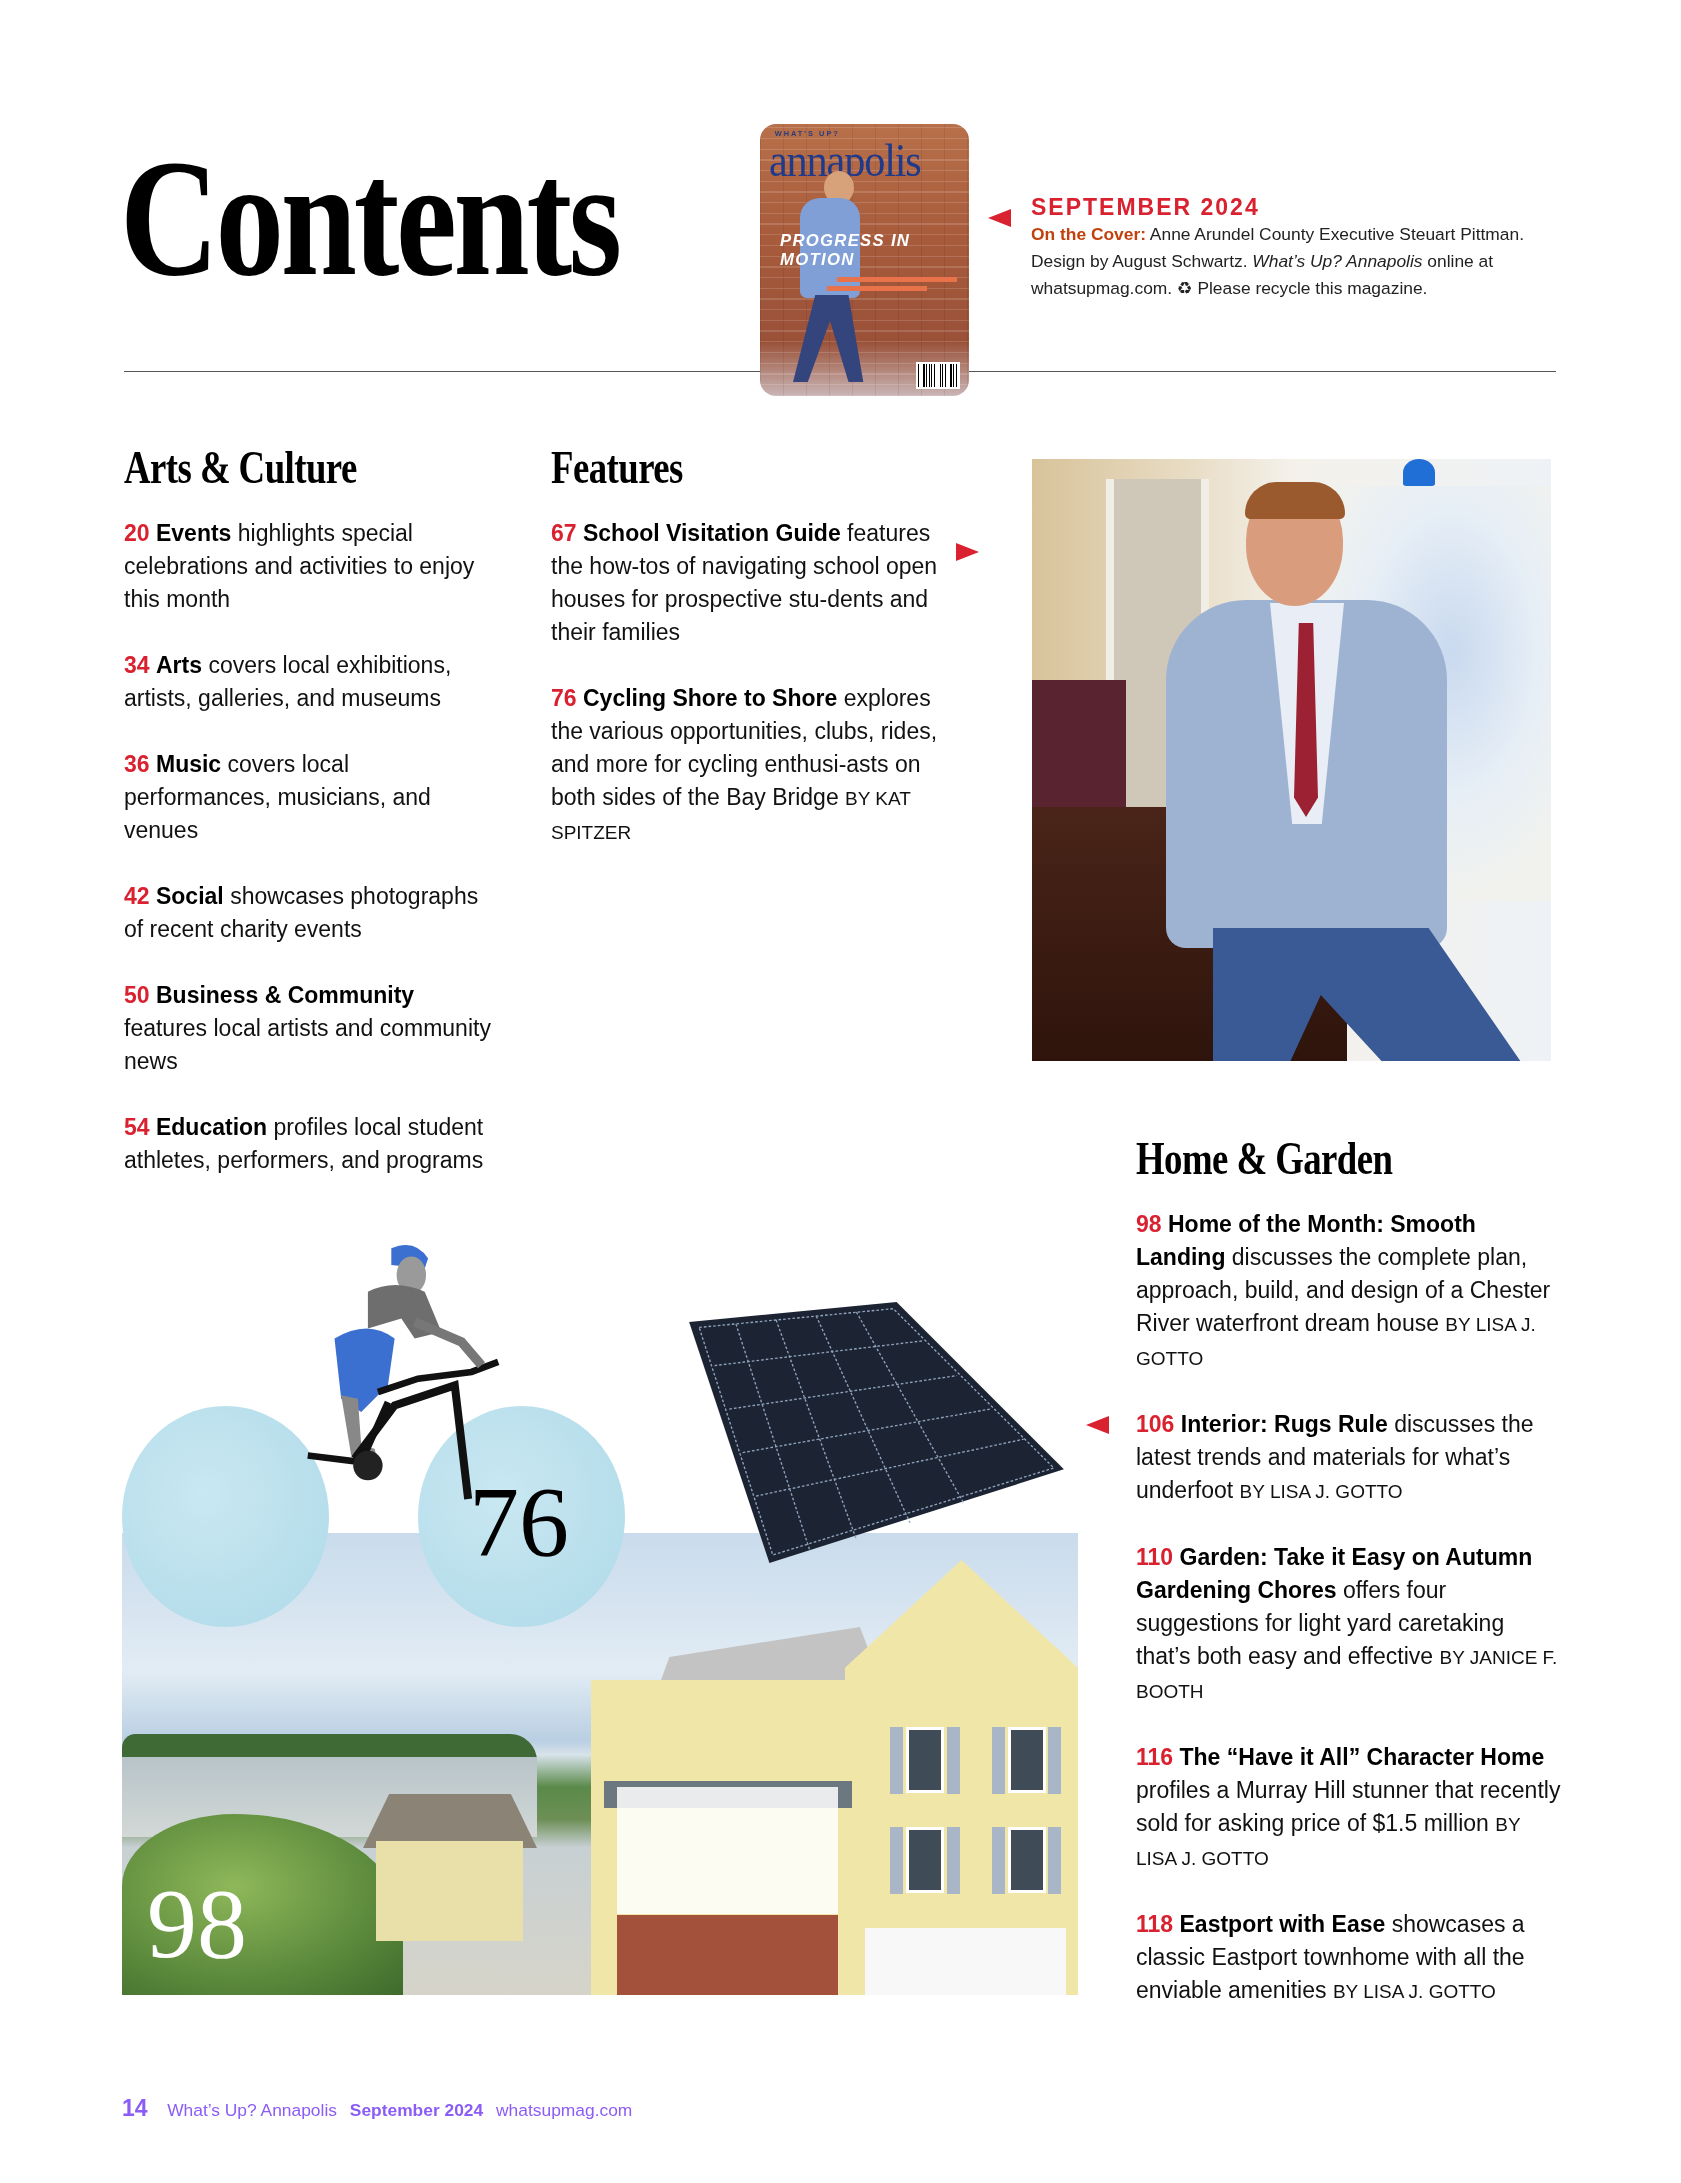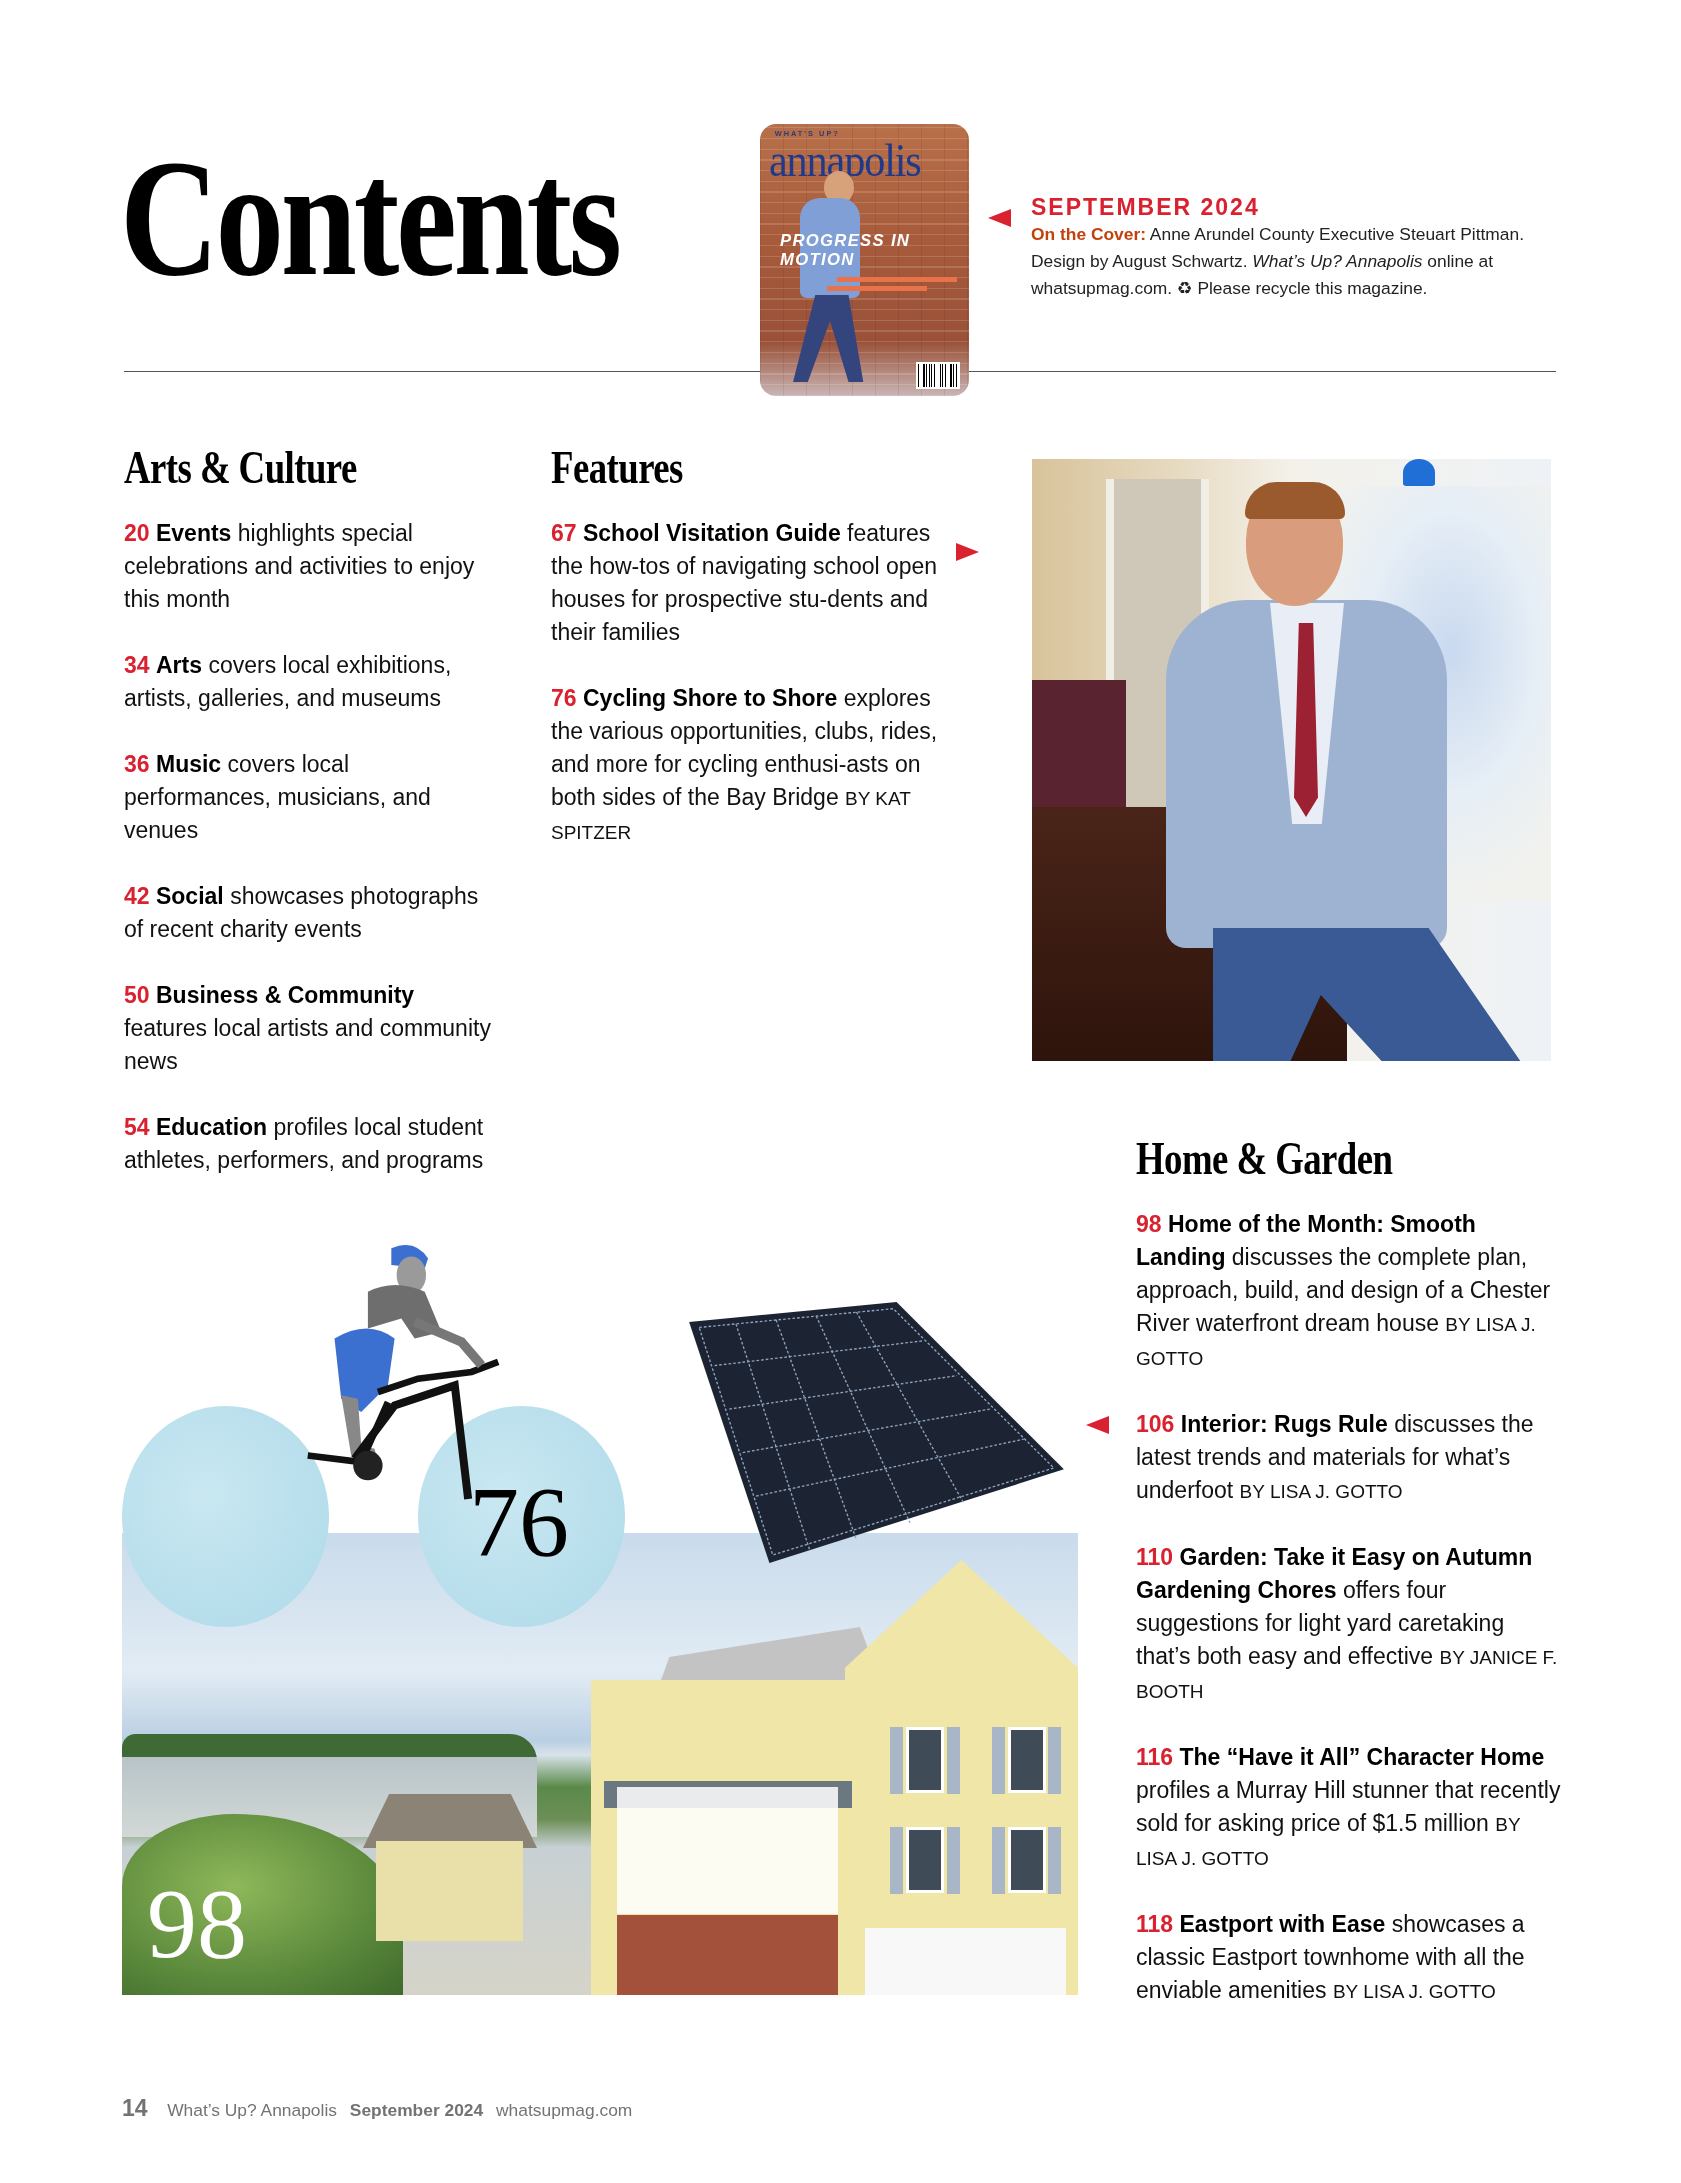--- a/index.html
+++ b/index.html
@@ -83,21 +83,21 @@
   .collage .porch-roof { position:absolute; left: 482px; top: 248px; width: 248px; height: 27px; background:#6b7880; }
   .collage .brick { position:absolute; left: 495px; top: 382px; width: 221px; height: 80px; background:#a4513b; }
   .collage .win { position:absolute; width: 32px; height: 60px; background:#3f4c58; border: 3.3px solid #fff; }
   .collage .shutter { position:absolute; width: 13.4px; height: 67px; background:#a9b6c8; }
   .collage .gdoor { position:absolute; left: 743px; top: 395px; width: 201px; height: 67px; background:#f8f8f8; }
 
   .rug { left: 689px; top: 1302px; width: 375px; height: 261px; }
   .circle { width: 201px; height: 201px; border-radius: 50%; background: radial-gradient(circle at 40% 40%, #c9e8f2, #aed9e8); }
   .bignum { font-family: "Liberation Serif", "DejaVu Serif", serif; font-size: 100px; line-height: 1; }
 
-  .footer { left: 122px; top: 2095px; font-size: 17.4px; color: #737373; white-space: nowrap; }
+  .footer { left: 122px; top: 2095px; font-size: 17.4px; color: #8b5cf6; white-space: nowrap; }
   .footer .pg { font-weight: bold; font-size: 23px; margin-right: 14.7px; }
   .footer .month { font-weight: bold; margin: 0 8px; }
 </style>
 </head>
 <body>
 
 <div class="abs title">Contents</div>
 <div class="abs rule"></div>
 
 <div class="abs cover">

